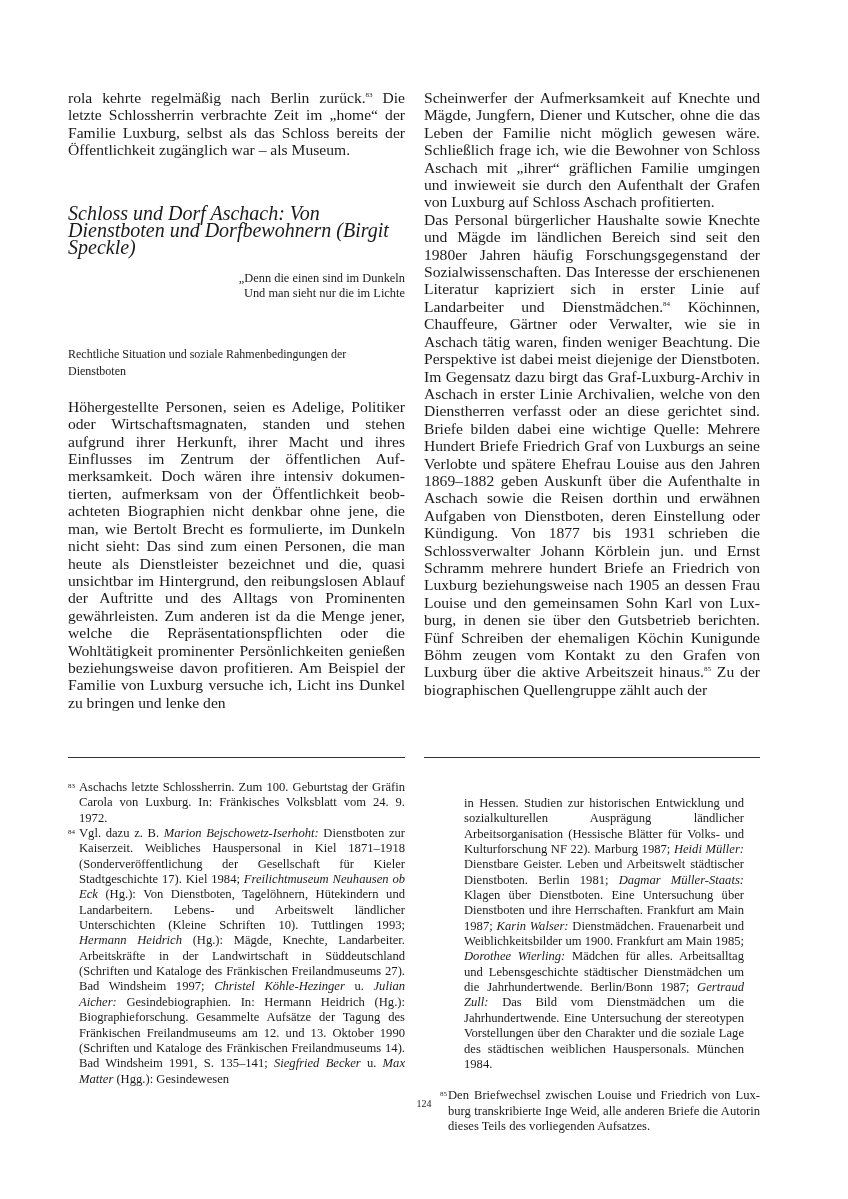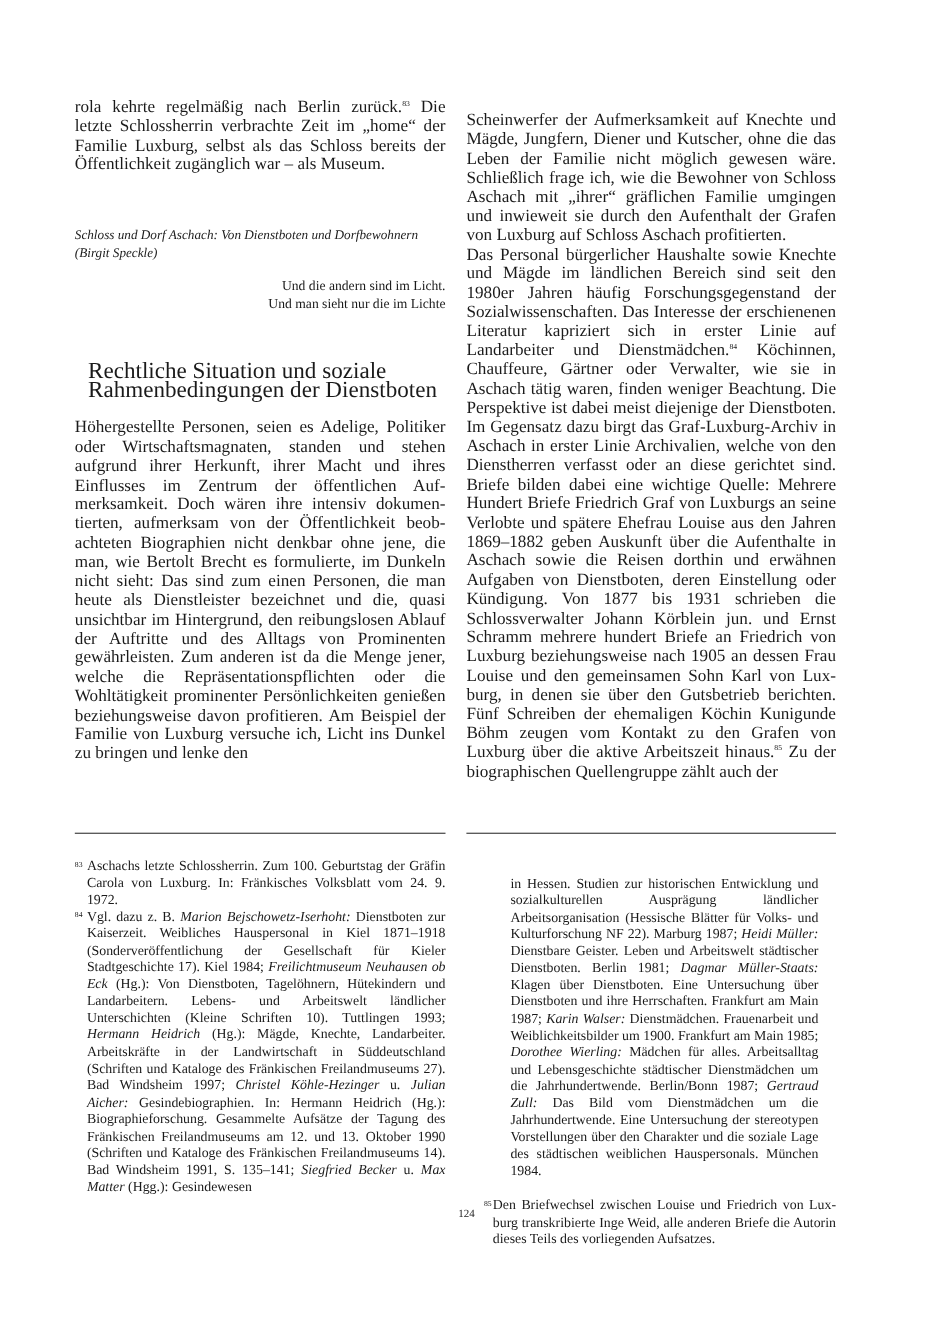--- a/index.html
+++ b/index.html
@@ -1,25 +1,25 @@
 <!DOCTYPE html>
 <html><head>
 <meta charset="utf-8">
 <style>
   html, body { margin: 0; padding: 0; background: #ffffff; }
   body { width: 848px; height: 1199px; position: relative; overflow: hidden;
          font-family: "Liberation Serif", "DejaVu Serif", serif; color: #1a1a1a; }
   .col { position: absolute; }
   #col-left { left: 68px; top: 89px; width: 337px; }
-  #col-right { left: 424px; top: 101px; width: 336px; }
+  #col-right { left: 424px; top: 89px; width: 336px; }
   .body-text { font-size: 15.6px; line-height: 17.4px; text-align: justify; hyphens: manual; margin: 0; }
-  .section-title-italic { font-style: italic; font-size: 12px; line-height: 17.4px; margin: 46px 0 14px 0; }
+  .section-title-italic { font-style: italic; font-size: 20px; line-height: 17.4px; margin: 46px 0 14px 0; }
   .epigraph { text-align: right; font-size: 12.4px; line-height: 15.6px; margin: 0 0 0 0; }
   .epigraph .line { display: block; }
-  .subheading { font-size: 21px; line-height: 17.4px; margin: 44px 0 17px 12px; }
+  .subheading { font-size: 12px; line-height: 17.4px; margin: 44px 0 17px 0; }
   sup.fn { font-size: 7px; vertical-align: 6px; line-height: 0; }
   .rule { position: absolute; top: 757px; height: 1px; background: #333; }
   #rule-left { left: 68px; width: 337px; }
   #rule-right { left: 424px; width: 336px; }
   .footnotes { position: absolute; top: 780px; font-size: 12.6px; line-height: 15.35px; text-align: justify; }
   #fn-left { left: 68px; width: 337px; }
   #fn-right { left: 424px; width: 336px; }
   .fn-item { position: relative; padding-left: 11px; margin: 0; }
   .fn-item .num { position: absolute; left: 0; top: 0; font-size: 7px; line-height: 12px; }
   .fn-cont-right { padding-left: 24px; margin: 16px; }
@@ -30,21 +30,21 @@
 </style>
 </head>
 <body>
 
 <div class="col" id="col-left">
   <p class="body-text"><span>rola kehrte regelmäßig nach Berlin zurück.</span><sup class="fn">83</sup><span> Die letzte Schlossherrin verbrachte Zeit im „home“ der Familie Luxburg, selbst als das Schloss bereits der Öffentlichkeit zugänglich war – als Museum.</span></p>
 
   <div class="section-title-italic">Schloss und Dorf Aschach: Von Dienstboten und Dorfbewohnern (Birgit Speckle)</div>
 
   <div class="epigraph">
-    <span class="line">Und die andern sind im Licht.</span>
+    <span class="line">„Denn die einen sind im Dunkeln</span>
     <span class="line">Und man sieht nur die im Lichte</span>
   </div>
 
   <div class="subheading">Rechtliche Situation und soziale Rahmenbedingungen der Dienstboten</div>
 
   <p class="body-text">Höhergestellte Personen, seien es Adelige, Poli­tiker oder Wirtschaftsmagnaten, standen und ste­hen aufgrund ihrer Herkunft, ihrer Macht und ihres Einflusses im Zentrum der öffentlichen Auf­merksamkeit. Doch wären ihre intensiv dokumen­tierten, aufmerksam von der Öffentlichkeit beob­achteten Biographien nicht denkbar ohne jene, die man, wie Bertolt Brecht es formulierte, im Dun­keln nicht sieht: Das sind zum einen Personen, die man heute als Dienstleister bezeichnet und die, quasi unsichtbar im Hintergrund, den reibungslo­sen Ablauf der Auftritte und des Alltags von Pro­minenten gewährleisten. Zum anderen ist da die Menge jener, welche die Repräsentationspflichten oder die Wohltätigkeit prominenter Persönlich­keiten genießen beziehungsweise davon profitie­ren. Am Beispiel der Familie von Luxburg versu­che ich, Licht ins Dunkel zu bringen und lenke den</p>
 </div>
 
 <div class="col" id="col-right">
   <p class="body-text">Scheinwerfer der Aufmerksamkeit auf Knechte und Mägde, Jungfern, Diener und Kutscher, ohne die das Leben der Familie nicht möglich gewesen wäre. Schließlich frage ich, wie die Bewohner von Schloss Aschach mit „ihrer“ gräflichen Familie umgingen und inwieweit sie durch den Aufenthalt der Grafen von Luxburg auf Schloss Aschach pro­fitierten.</p>

